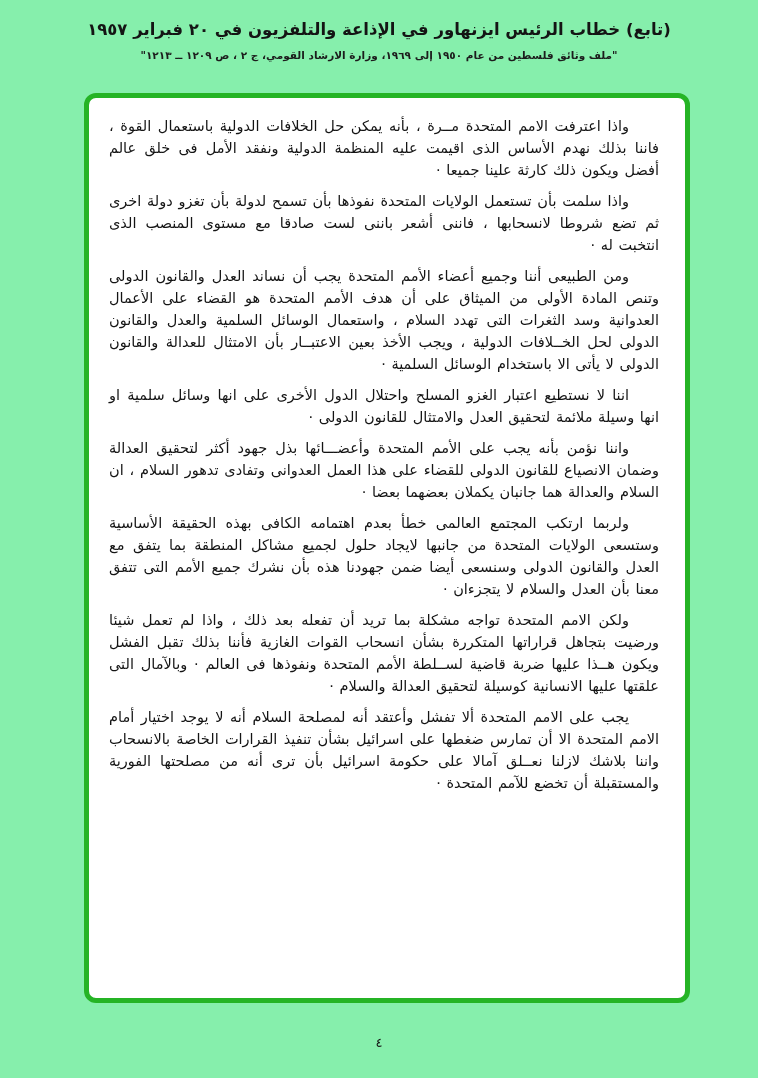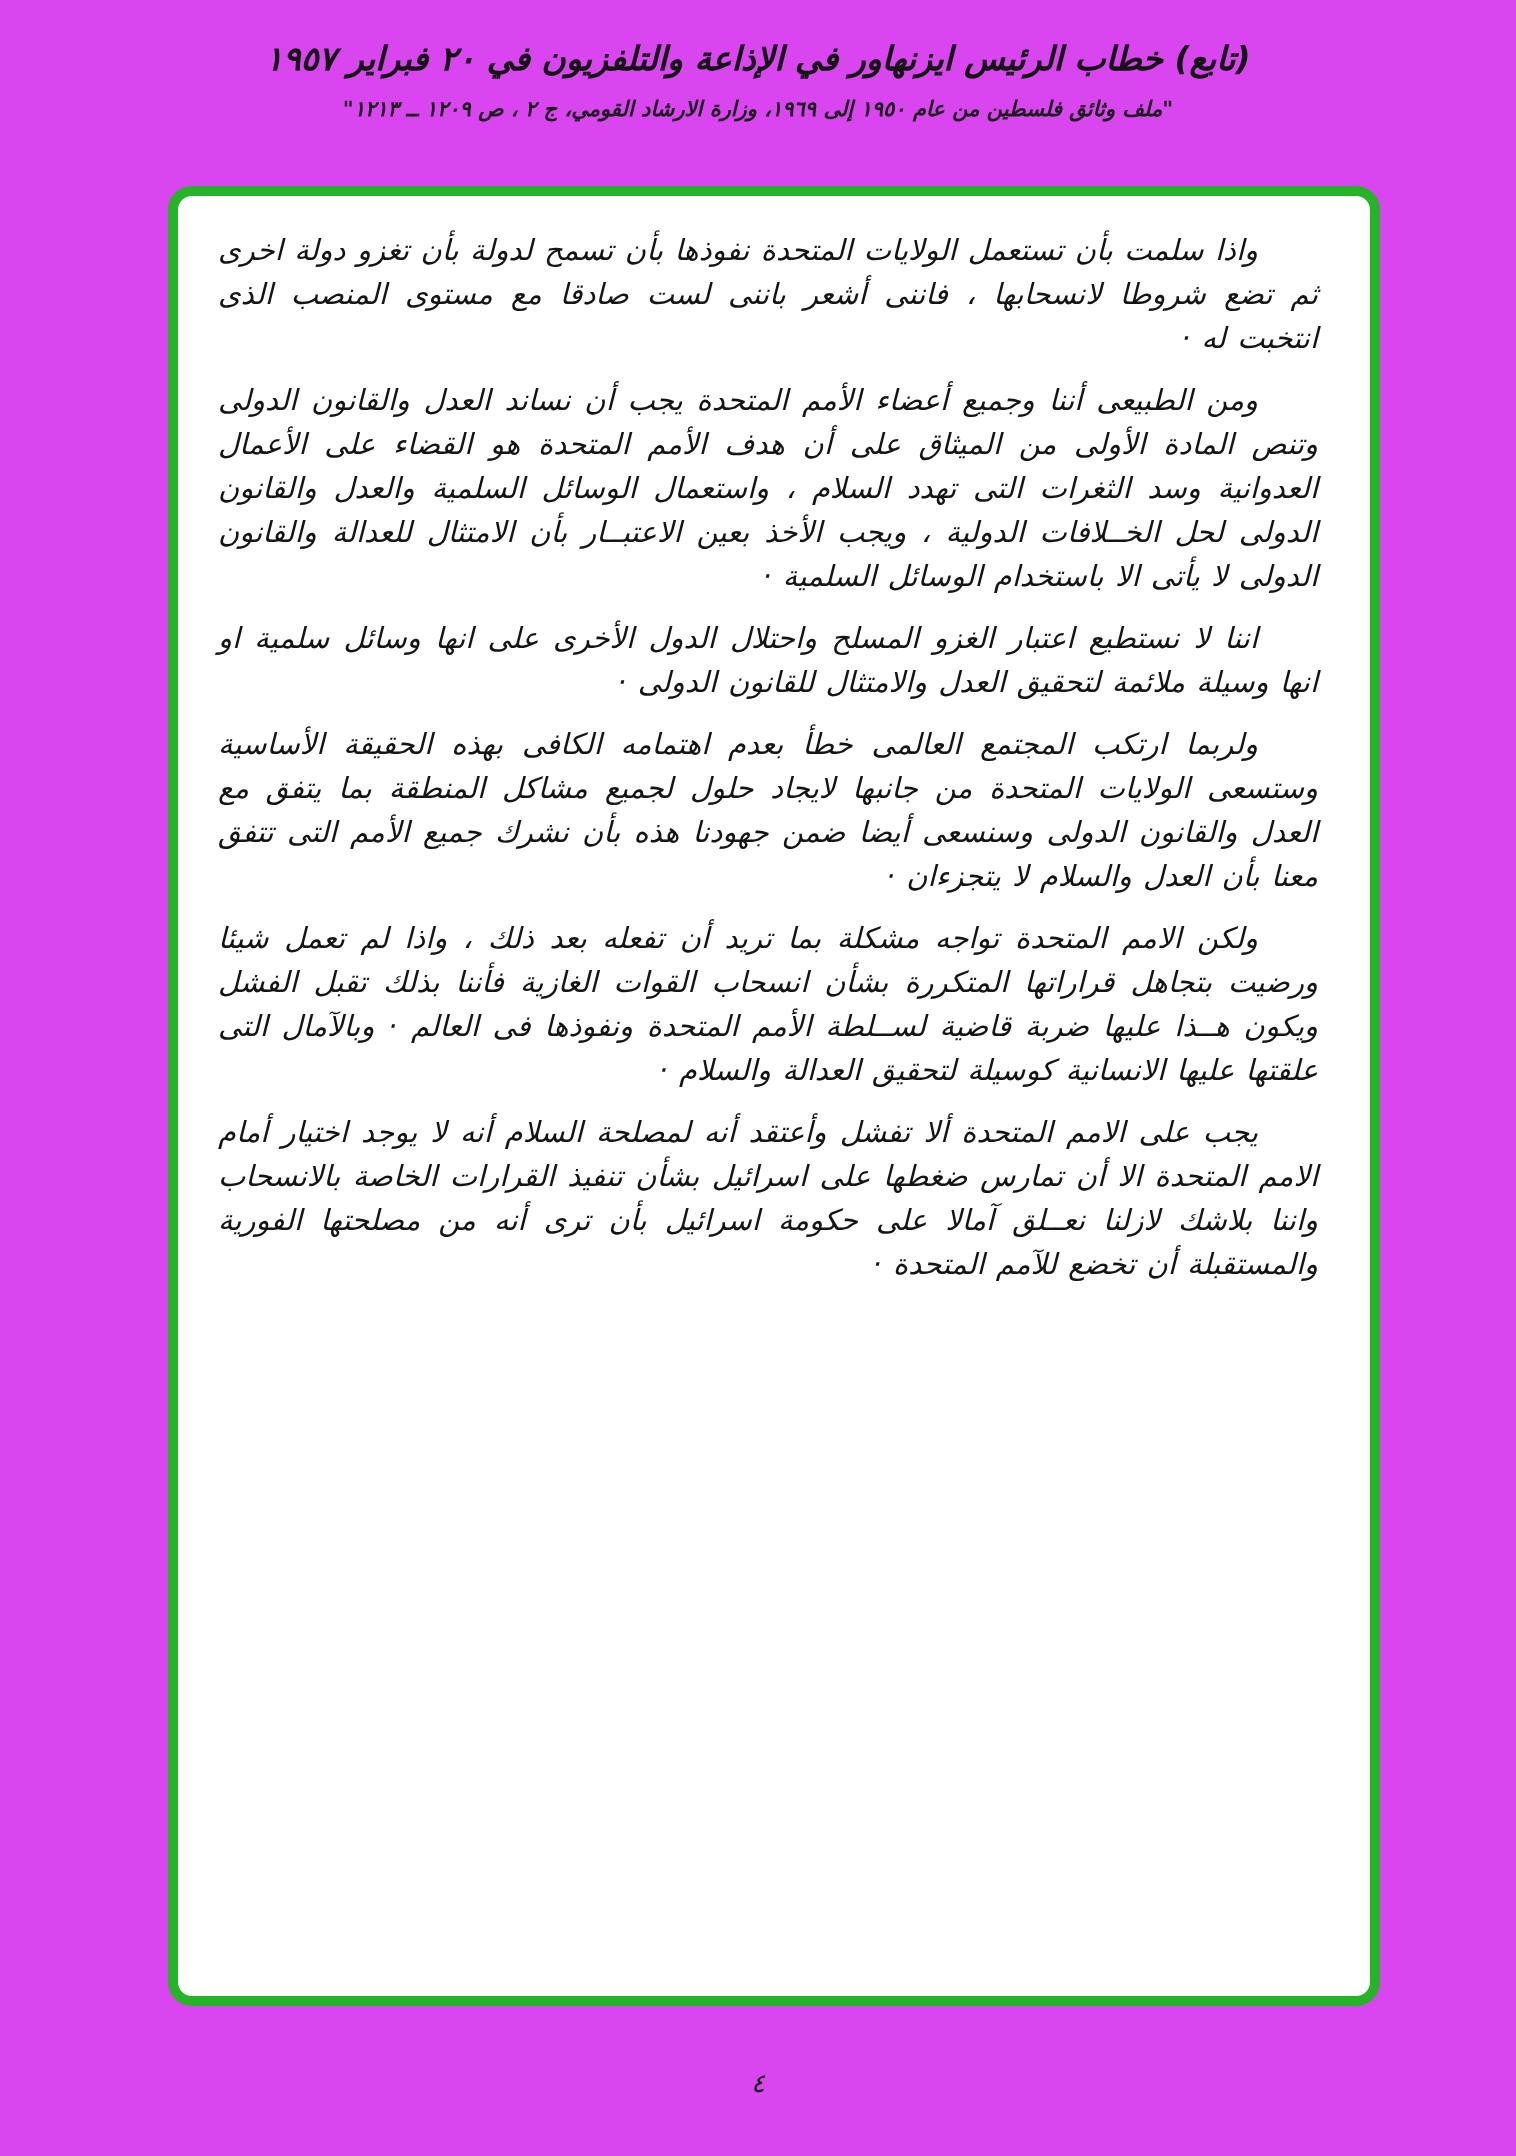--- a/index.html
+++ b/index.html
@@ -12,22 +12,21 @@
     height: 1078px;
     position: relative;
     font-family: "DejaVu Sans", sans-serif;
     color: #141414;
     overflow: hidden;
   }
   .page {
     width: 758px;
     height: 1078px;
     position: relative;
-    background: #d946ef;
-    font-style: italic;
+    background: #86efac;
   }
   .header {
     position: absolute;
     top: 18px;
     left: 0;
     width: 758px;
     text-align: center;
     direction: rtl;
   }
   .title-main {
@@ -80,23 +79,25 @@
 <body>
 
 <div class="page">
 
   <div class="header">
     <div class="title-main">(تابع) خطاب الرئيس ايزنهاور في الإذاعة والتلفزيون في ٢٠ فبراير ١٩٥٧</div>
     <div class="title-source">"ملف وثائق فلسطين من عام ١٩٥٠ إلى ١٩٦٩، وزارة الارشاد القومي، ج ٢ ، ص ١٢٠٩ ــ ١٢١٣"</div>
   </div>
 
   <div class="content-frame">
+    <p>واذا اعترفت الامم المتحدة مــرة ، بأنه يمكن حل الخلافات الدولية باستعمال القوة ، فاننا بذلك نهدم الأساس الذى اقيمت عليه المنظمة الدولية ونفقد الأمل فى خلق عالم أفضل ويكون ذلك كارثة علينا جميعا ·</p>
     <p>واذا سلمت بأن تستعمل الولايات المتحدة نفوذها بأن تسمح لدولة بأن تغزو دولة اخرى ثم تضع شروطا لانسحابها ، فاننى أشعر باننى لست صادقا مع مستوى المنصب الذى انتخبت له ·</p>
     <p>ومن الطبيعى أننا وجميع أعضاء الأمم المتحدة يجب أن نساند العدل والقانون الدولى وتنص المادة الأولى من الميثاق على أن هدف الأمم المتحدة هو القضاء على الأعمال العدوانية وسد الثغرات التى تهدد السلام ، واستعمال الوسائل السلمية والعدل والقانون الدولى لحل الخــلافات الدولية ، ويجب الأخذ بعين الاعتبــار بأن الامتثال للعدالة والقانون الدولى لا يأتى الا باستخدام الوسائل السلمية ·</p>
     <p>اننا لا نستطيع اعتبار الغزو المسلح واحتلال الدول الأخرى على انها وسائل سلمية او انها وسيلة ملائمة لتحقيق العدل والامتثال للقانون الدولى ·</p>
+    <p>واننا نؤمن بأنه يجب على الأمم المتحدة وأعضـــائها بذل جهود أكثر لتحقيق العدالة وضمان الانصياع للقانون الدولى للقضاء على هذا العمل العدوانى وتفادى تدهور السلام ، ان السلام والعدالة هما جانبان يكملان بعضهما بعضا ·</p>
     <p>ولربما ارتكب المجتمع العالمى خطأ بعدم اهتمامه الكافى بهذه الحقيقة الأساسية وستسعى الولايات المتحدة من جانبها لايجاد حلول لجميع مشاكل المنطقة بما يتفق مع العدل والقانون الدولى وسنسعى أيضا ضمن جهودنا هذه بأن نشرك جميع الأمم التى تتفق معنا بأن العدل والسلام لا يتجزءان ·</p>
     <p>ولكن الامم المتحدة تواجه مشكلة بما تريد أن تفعله بعد ذلك ، واذا لم تعمل شيئا ورضيت بتجاهل قراراتها المتكررة بشأن انسحاب القوات الغازية فأننا بذلك تقبل الفشل ويكون هــذا عليها ضربة قاضية لســلطة الأمم المتحدة ونفوذها فى العالم · وبالآمال التى علقتها عليها الانسانية كوسيلة لتحقيق العدالة والسلام ·</p>
     <p>يجب على الامم المتحدة ألا تفشل وأعتقد أنه لمصلحة السلام أنه لا يوجد اختيار أمام الامم المتحدة الا أن تمارس ضغطها على اسرائيل بشأن تنفيذ القرارات الخاصة بالانسحاب واننا بلاشك لازلنا نعــلق آمالا على حكومة اسرائيل بأن ترى أنه من مصلحتها الفورية والمستقبلة أن تخضع للآمم المتحدة ·</p>
   </div>
 
   <div class="page-number">٤</div>
 
 </div>
 
 </body></html>

